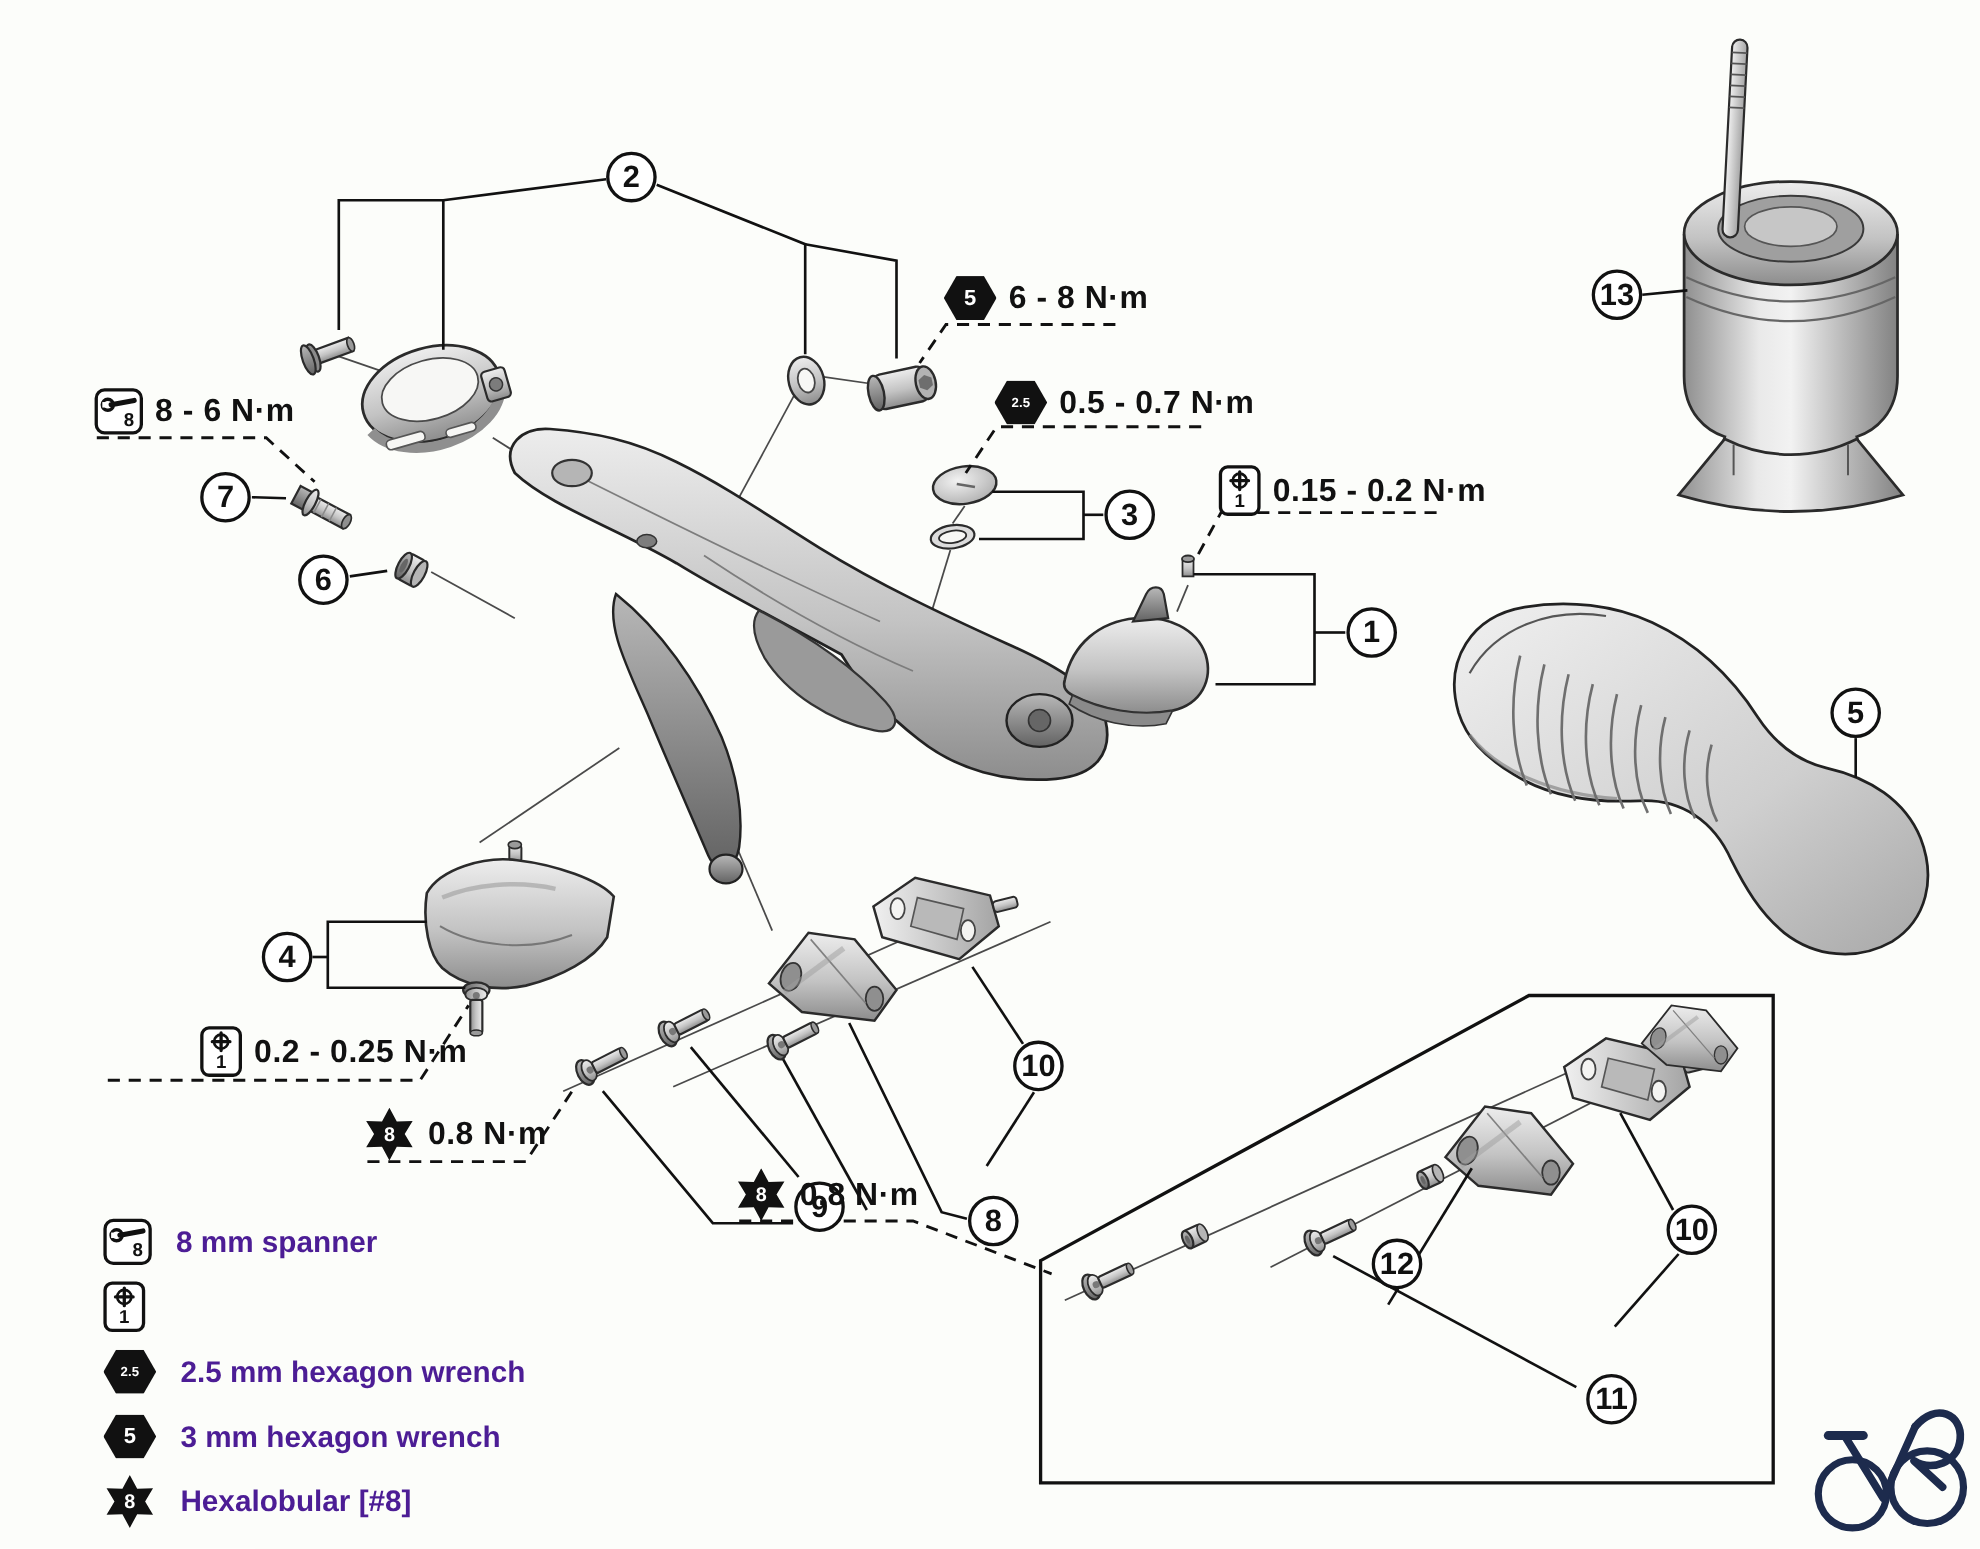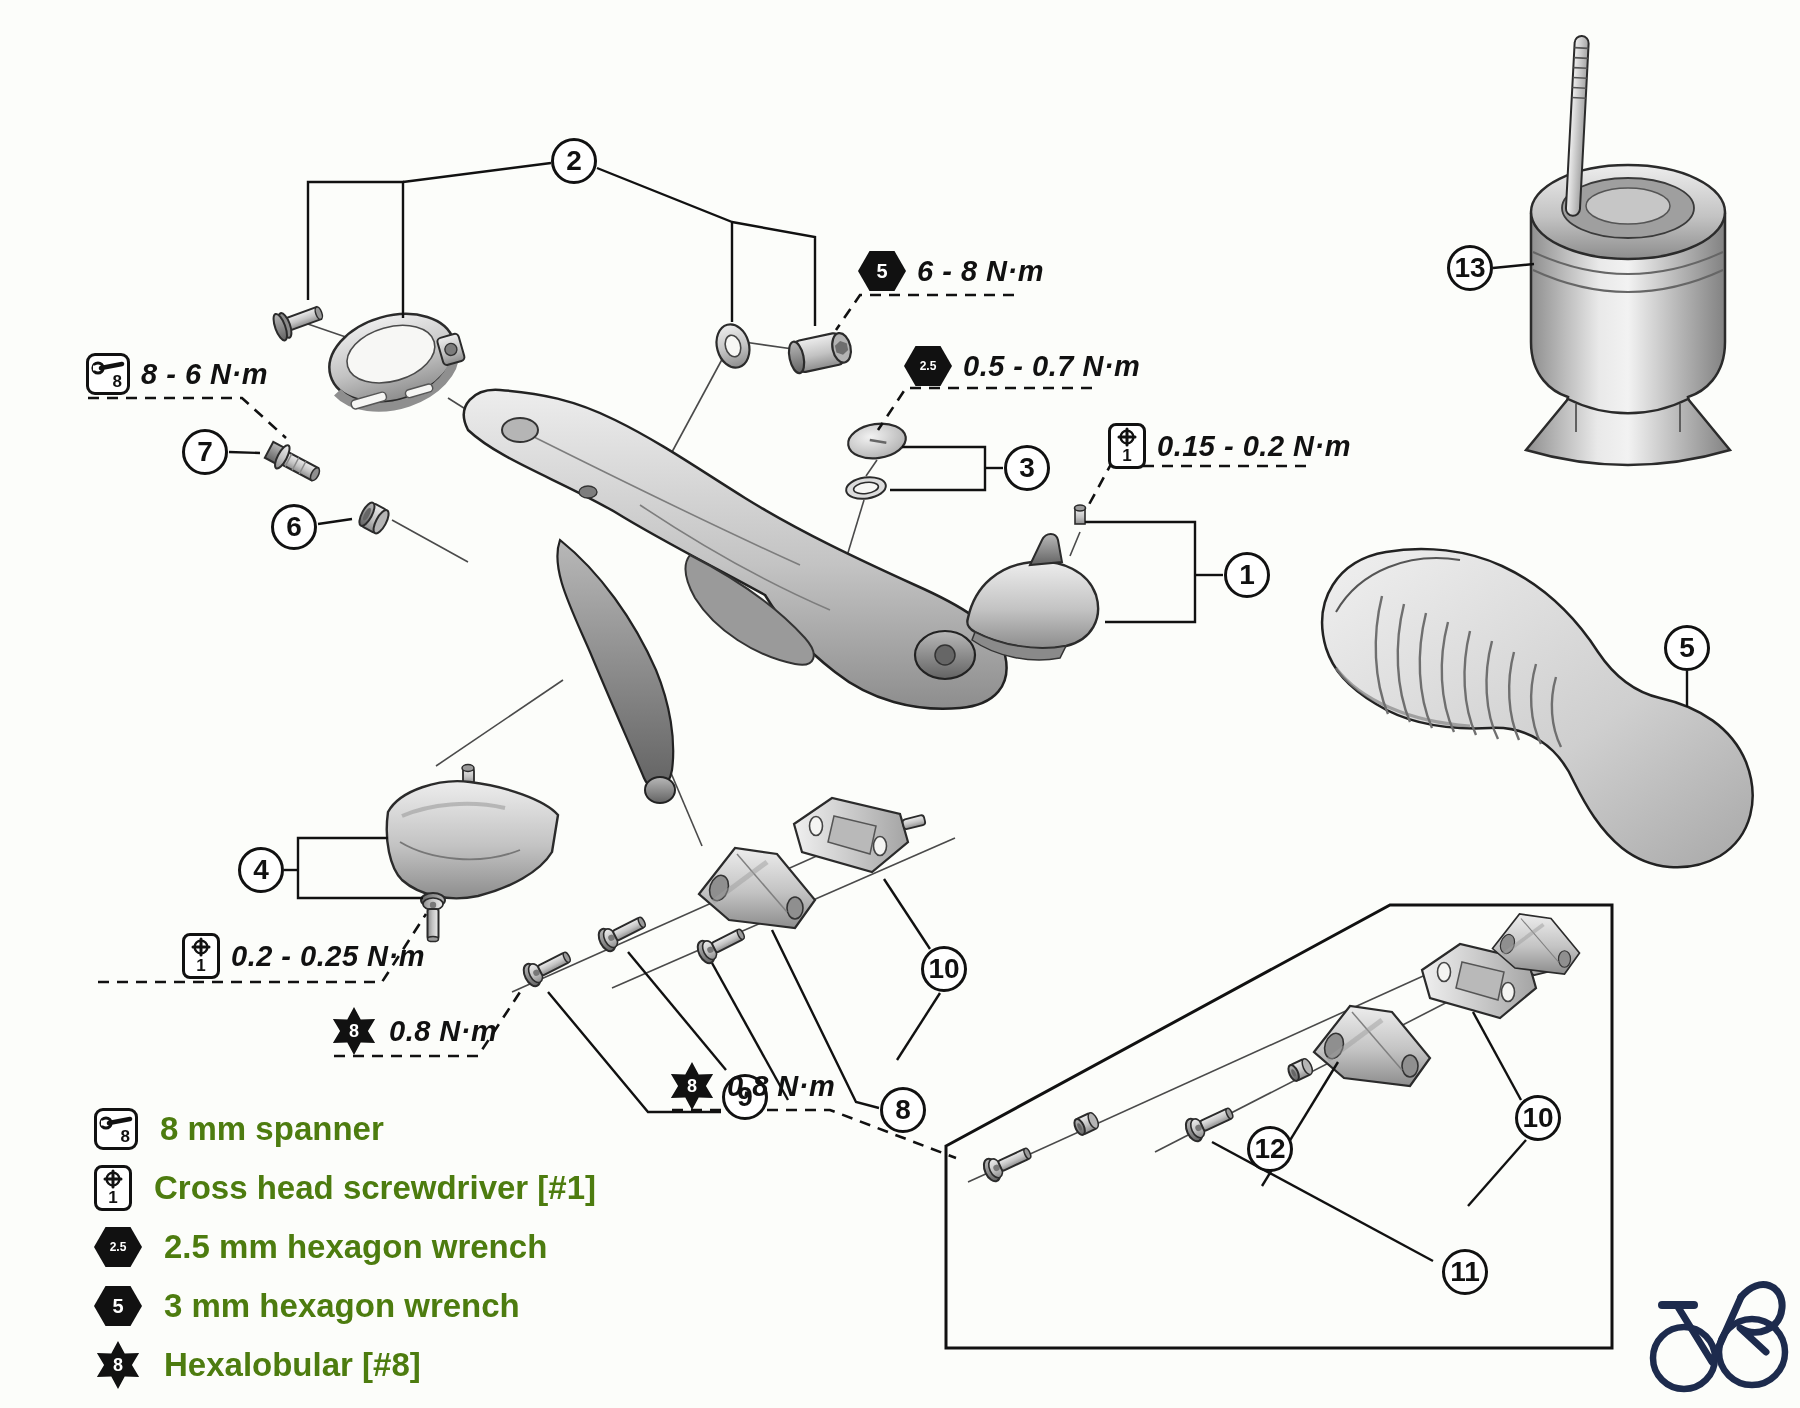--- a/index.html
+++ b/index.html
@@ -3,39 +3,39 @@
 <meta charset="utf-8">
 <style>
   html,body{margin:0;padding:0;}
   body{font-family:"Liberation Sans", sans-serif; background:#ffffff;}
   #stage{position:relative;width:1800px;height:1408px;background:#fcfdfa;overflow:hidden;}
   #partsvg{position:absolute;left:0;top:0;z-index:1;}
   .co{position:absolute;z-index:3;width:46px;height:46px;box-sizing:border-box;border:3.5px solid #111;
       border-radius:50%;background:#fff;display:flex;align-items:center;justify-content:center;
       font-weight:bold;font-size:28px;color:#111;}
   .tq{position:absolute;z-index:3;display:flex;align-items:center;gap:11px;white-space:nowrap;}
-  .tq-text{font-weight:bold;font-size:29px;color:#111;letter-spacing:.5px;font-style:italic;}
+  .tq-text{font-weight:bold;font-size:29px;color:#111;letter-spacing:.5px;}
   .ic-hex{position:relative;display:inline-block;width:48px;height:40px;background:#111;
           clip-path:polygon(0% 50%,24% 0%,76% 0%,100% 50%,76% 100%,24% 100%);}
   .ic-star{position:relative;display:inline-block;width:48px;height:48px;background:#111;
           clip-path:polygon(50% 0%,64% 26%,94% 25%,79% 50%,94% 75%,64% 74%,50% 100%,36% 74%,6% 75%,21% 50%,6% 25%,36% 26%);}
   .ic-num{position:absolute;inset:0;display:flex;align-items:center;justify-content:center;
           color:#fff;font-weight:bold;font-size:20px;}
   .ic-num.n-sm{font-size:12px;}
   .ic-star .ic-num{font-size:18px;}
   .ic-span{position:relative;display:inline-block;width:44px;height:42px;box-sizing:border-box;
            border:3.5px solid #111;border-radius:9px;background:#fff;}
   .ic-span .ic-num{position:absolute;inset:auto 5px 0 auto;color:#111;font-size:17px;display:block;}
   .ic-phil{position:relative;display:inline-block;width:38px;height:46px;box-sizing:border-box;
            border:3.5px solid #111;border-radius:8px;background:#fff;}
   .ic-phil .ic-num{position:absolute;left:0;right:0;bottom:0;top:auto;color:#111;font-size:17px;display:block;text-align:center;line-height:20px;}
   .glyph{position:absolute;left:2px;top:2px;}
   .legend{position:absolute;z-index:3;left:94px;top:1104px;}
   .lg-row{display:flex;align-items:center;gap:22px;margin-bottom:9px;height:50px;}
-  .lg-label{font-weight:bold;font-size:33px;color:#4d7c0f;}
+  .lg-label{font-weight:bold;font-size:27px;color:#4c1d95;}
 </style>
 </head>
 <body>
 
 <div id="stage">
 
 <svg id="partsvg" width="1800" height="1408" viewBox="0 0 1800 1408">
   <defs>
     <linearGradient id="gm" x1="0" y1="0" x2="0" y2="1">
       <stop offset="0" stop-color="#ededed"></stop>
@@ -399,21 +399,20 @@
     <span class="lg-label">8 mm spanner</span>
   </div>
   <div class="lg-row">
     <span class="ic-phil">
       <svg class="glyph" width="26" height="22" viewBox="0 0 26 22" style="left:3px;top:1px">
         <circle cx="13" cy="10" r="6.4" fill="none" stroke="#111" stroke-width="2.4"></circle>
         <path d="M13,2 V18 M5,10 H21" stroke="#111" stroke-width="3" stroke-linecap="round"></path>
       </svg>
       <b class="ic-num">1</b>
     </span>
-    <span class="lg-label">Cross head screwdriver [#1]</span>
   </div>
   <div class="lg-row">
     <span class="ic-hex">
           <b class="ic-num n-sm">2.5</b>
         </span>
     <span class="lg-label">2.5 mm hexagon wrench</span>
   </div>
   <div class="lg-row">
     <span class="ic-hex">
           <b class="ic-num">5</b>

